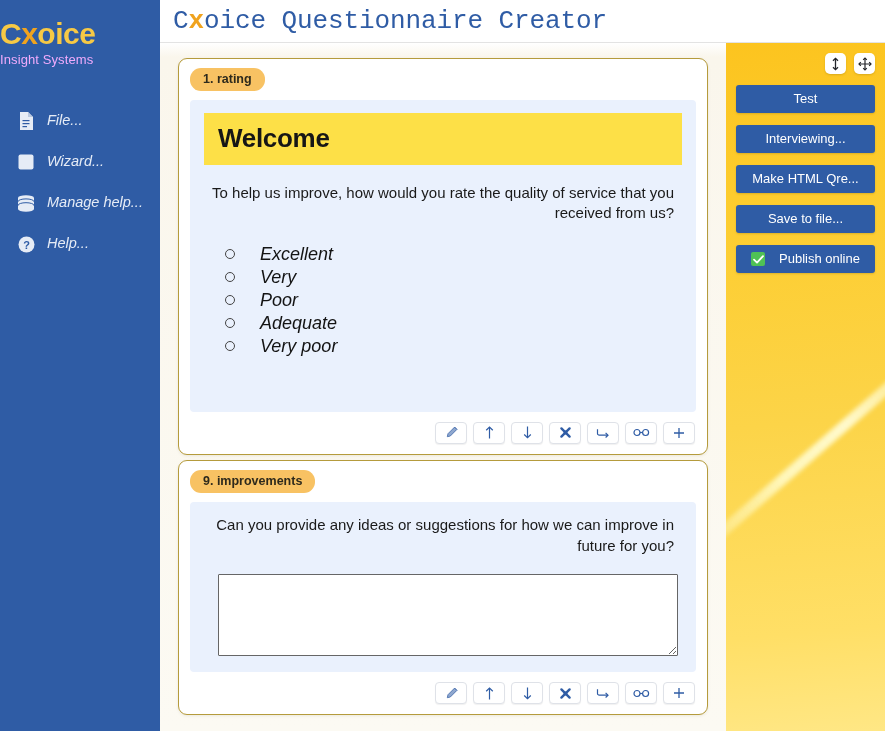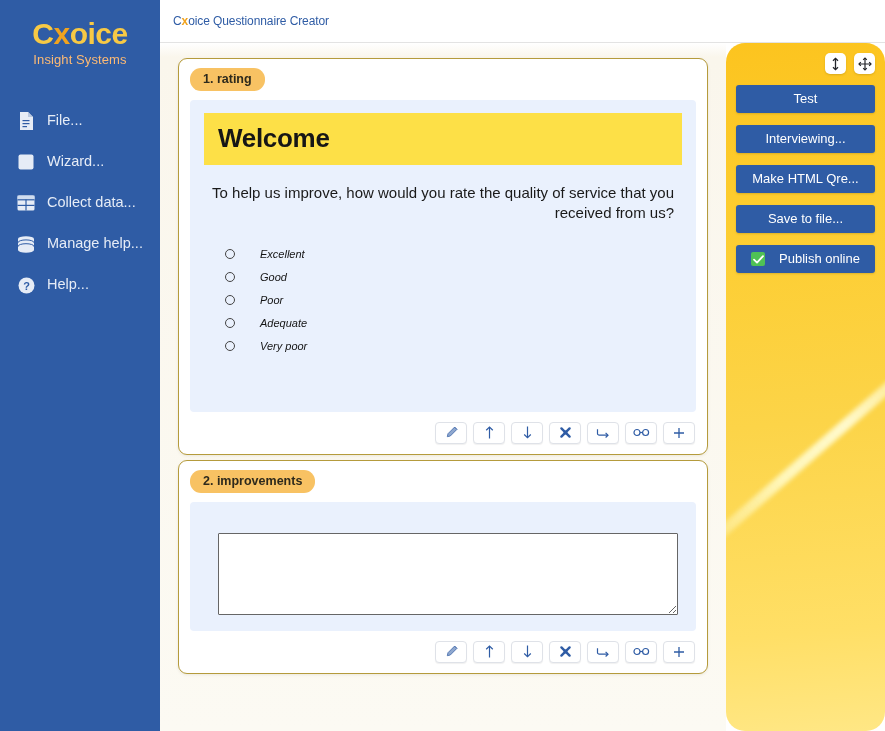--- a/index.html
+++ b/index.html
@@ -12,61 +12,62 @@
   #app { position: relative; width: 885px; height: 731px; display: flex; }
 
   
   .sidebar {
     width: 160px; height: 731px;
     background: #2f5ca5;
     flex: 0 0 160px;
     position: relative;
     overflow: hidden;
   }
-  .logo-wrap { padding: 18px 0 0 0; text-align: center; }
+  .logo-wrap { padding: 18px 0 0 0; text-align: left; }
   .logo-main {
     font-size: 30px; font-weight: bold; color: #f7c945;
     letter-spacing: -0.5px; line-height: 1.05;
     display: inline-block; position: relative;
   }
   .logo-x { color: #f0a31e; position: relative; display: inline-block; }
   .logo-sub {
-    font-size: 13px; color: #fdba74; margin-top: 2px; letter-spacing: 0.1px;
+    font-size: 13px; color: #f0abfc; margin-top: 2px; letter-spacing: 0.1px;
   }
   .nav { margin-top: 34px; }
   .nav-item {
     display: flex; align-items: center;
     height: 41px; padding-left: 16px;
     color: #e6ecf6; font-size: 14.5px;
     cursor: pointer;
   }
   .nav-ico {
     width: 20px; height: 20px; margin-right: 11px;
     display: flex; align-items: center; justify-content: center;
     flex: 0 0 20px;
   }
   .nav-ico svg { display: block; }
-  .nav-label { line-height: 1; padding-bottom: 1px; }
+  .nav-label { line-height: 1; padding-bottom: 1px; font-style: italic; }
 
   
   .main-col {
     flex: 1 1 auto; height: 731px;
     display: flex; flex-direction: column;
     position: relative; min-width: 0;
   }
   .topbar {
     height: 43px; flex: 0 0 43px;
     background: #ffffff;
     display: flex; align-items: center;
     padding-left: 13px;
     border-bottom: 1px solid #e3e3e3;
   }
   .topbar-title {
-    font-size: 12px; color: #2f5ca5; font-weight: normal;
+    font-size: 26px; color: #2f5ca5; font-weight: normal;
     letter-spacing: -0.1px;
+    font-family: Liberation Mono, monospace;
   }
   .topbar-title .logo-x { color: #f0a31e; font-weight: bold; }
 
   .workspace {
     flex: 1 1 auto; display: flex; min-height: 0;
     background: #ffffff;
   }
   .canvas {
     flex: 1 1 auto; min-width: 0;
     background: linear-gradient(180deg,#ffffff 0%, #faf6ec 14px, #fcfaf3 100%);
@@ -121,21 +122,21 @@
     cursor: pointer;
   }
   .optradio {
     width: 10px; height: 10px;
     border: 1px solid #444; border-radius: 50%;
     background: #eaf1fd;
     margin-left: 21px; margin-right: 25px;
     flex: 0 0 10px;
   }
   .optlabel {
-    font-size: 11px; font-style: italic; color: #141414;
+    font-size: 18px; font-style: italic; color: #141414;
     line-height: 1;
   }
   .qbody-pad-bottom { height: 38px; }
 
   .ta-wrap { margin-top: 18px; padding-left: 14px; }
   .qtextarea {
     width: 460px; height: 82px;
     border: 1px solid #666; background: #ffffff;
     border-radius: 1px;
     resize: both;
@@ -163,21 +164,20 @@
   }
   .tool-btn svg { display: block; }
 
   
   .rightpanel {
     flex: 0 0 159px; width: 159px;
     position: relative;
     overflow: hidden;
     background: linear-gradient(175deg, #fcc41f 0%, #fdcc2d 22%, #fcd448 55%, #ffdf66 85%, #ffe785 100%);
     padding: 10px 10px 0 10px;
-    border-radius: 19px;
   }
   .streak {
     position: absolute;
     width: 330px; height: 11px;
     background: linear-gradient(90deg, rgba(255,245,170,0) 0%, rgba(255,248,190,0.95) 45%, rgba(255,250,205,0.98) 70%, rgba(255,248,190,0.5) 100%);
     transform: rotate(-41deg);
     left: -96px; top: 420px;
     filter: blur(2px);
     pointer-events: none;
   }
@@ -248,32 +248,20 @@
 
       <div class="nav-item">
         <span class="nav-ico">
           <svg width="16" height="16" viewBox="0 0 16 16">
               <rect x="0.5" y="0.5" width="15" height="15" rx="2" fill="#e6ecf6"></rect>
             </svg>
         </span>
         <span class="nav-label">Wizard...</span>
       </div>
 
-      <div class="nav-item">
-        <span class="nav-ico">
-          <svg width="18" height="16" viewBox="0 0 18 16">
-              <rect x="0.5" y="0.5" width="17" height="15" rx="1.6" fill="#e6ecf6"></rect>
-              <rect x="0.5" y="0.5" width="17" height="4" fill="#cfdcef"></rect>
-              <rect x="8.4" y="4.5" width="1.2" height="11" fill="#2f5ca5"></rect>
-              <rect x="0.5" y="4.2" width="17" height="1.2" fill="#2f5ca5"></rect>
-              <rect x="0.5" y="9.8" width="17" height="1.2" fill="#2f5ca5"></rect>
-            </svg>
-        </span>
-        <span class="nav-label">Collect data...</span>
-      </div>
 
       <div class="nav-item">
         <span class="nav-ico">
           <svg width="18" height="17" viewBox="0 0 18 17">
             <ellipse cx="9" cy="3" rx="8" ry="2.7" fill="#e6ecf6"></ellipse>
             <rect x="1" y="3" width="16" height="3.6" fill="#e6ecf6"></rect>
             <ellipse cx="9" cy="6.6" rx="8" ry="2.7" fill="#e6ecf6" stroke="#2f5ca5" stroke-width="1"></ellipse>
             <rect x="1" y="7" width="16" height="3.4" fill="#e6ecf6"></rect>
             <ellipse cx="9" cy="10.4" rx="8" ry="2.7" fill="#e6ecf6" stroke="#2f5ca5" stroke-width="1"></ellipse>
             <rect x="1" y="10.8" width="16" height="3.2" fill="#e6ecf6"></rect>
@@ -314,21 +302,21 @@
               <div class="welcome-banner-text">Welcome</div>
             </div>
             <div class="qtext">To help us improve, how would you rate the quality of service that you received from us?</div>
             <div class="optlist">
               <div class="optrow">
                 <span class="optradio"></span>
                 <span class="optlabel">Excellent</span>
               </div>
               <div class="optrow">
                 <span class="optradio"></span>
-                <span class="optlabel">Good</span>
+                <span class="optlabel">Very</span>
               </div>
               <div class="optrow">
                 <span class="optradio"></span>
                 <span class="optlabel">Poor</span>
               </div>
               <div class="optrow">
                 <span class="optradio"></span>
                 <span class="optlabel">Adequate</span>
               </div>
               <div class="optrow">
@@ -379,22 +367,23 @@
             </div>
             <div class="tool-btn">
               <svg width="12" height="12" viewBox="0 0 12 12">
                   <path d="M6 1v10M1 6h10" stroke="#2f5ca5" stroke-width="1.3"></path>
                 </svg>
             </div>
           </div>
         </div>
 
         <div class="qcard">
-          <div class="qbadge">2. improvements</div>
+          <div class="qbadge">9. improvements</div>
           <div class="qbody">
+            <div class="qtext">Can you provide any ideas or suggestions for how we can improve in future for you?</div>
             <div class="ta-wrap">
               <textarea class="qtextarea" placeholder="" style=""></textarea>
             </div>
           </div>
 
           <div class="qtools">
             <div class="tool-btn">
               <svg width="13" height="13" viewBox="0 0 13 13">
                   <path d="M9.6 1.1l2.3 2.3-6.6 6.6-3 .7.7-3z" fill="#8fa8cf" stroke="#4a6fae" stroke-width="0.9" stroke-linejoin="round"></path>
                   <path d="M9.6 1.1l2.3 2.3" stroke="#4a6fae" stroke-width="0.9"></path>

